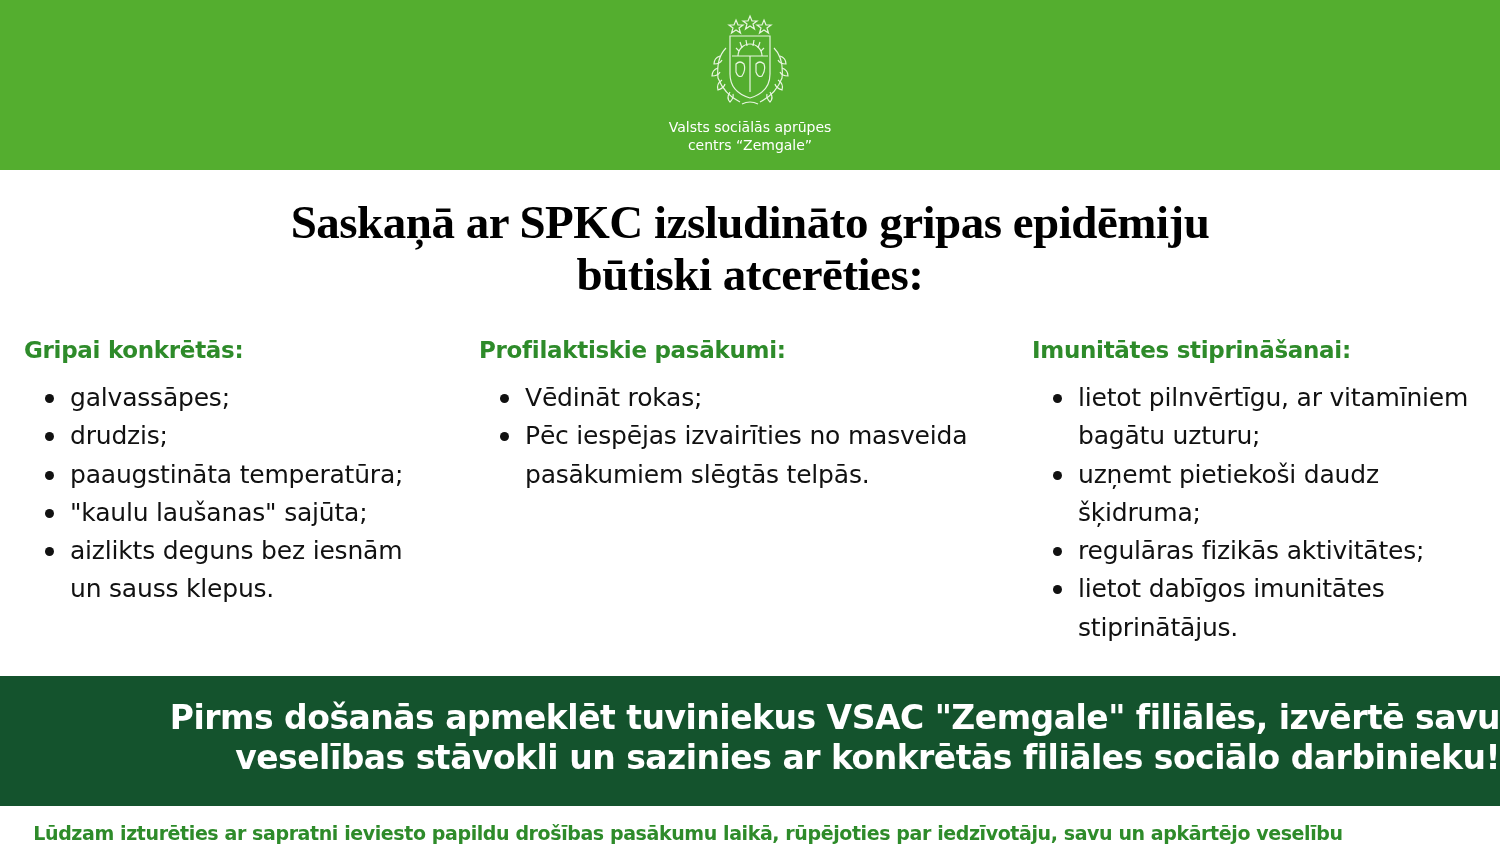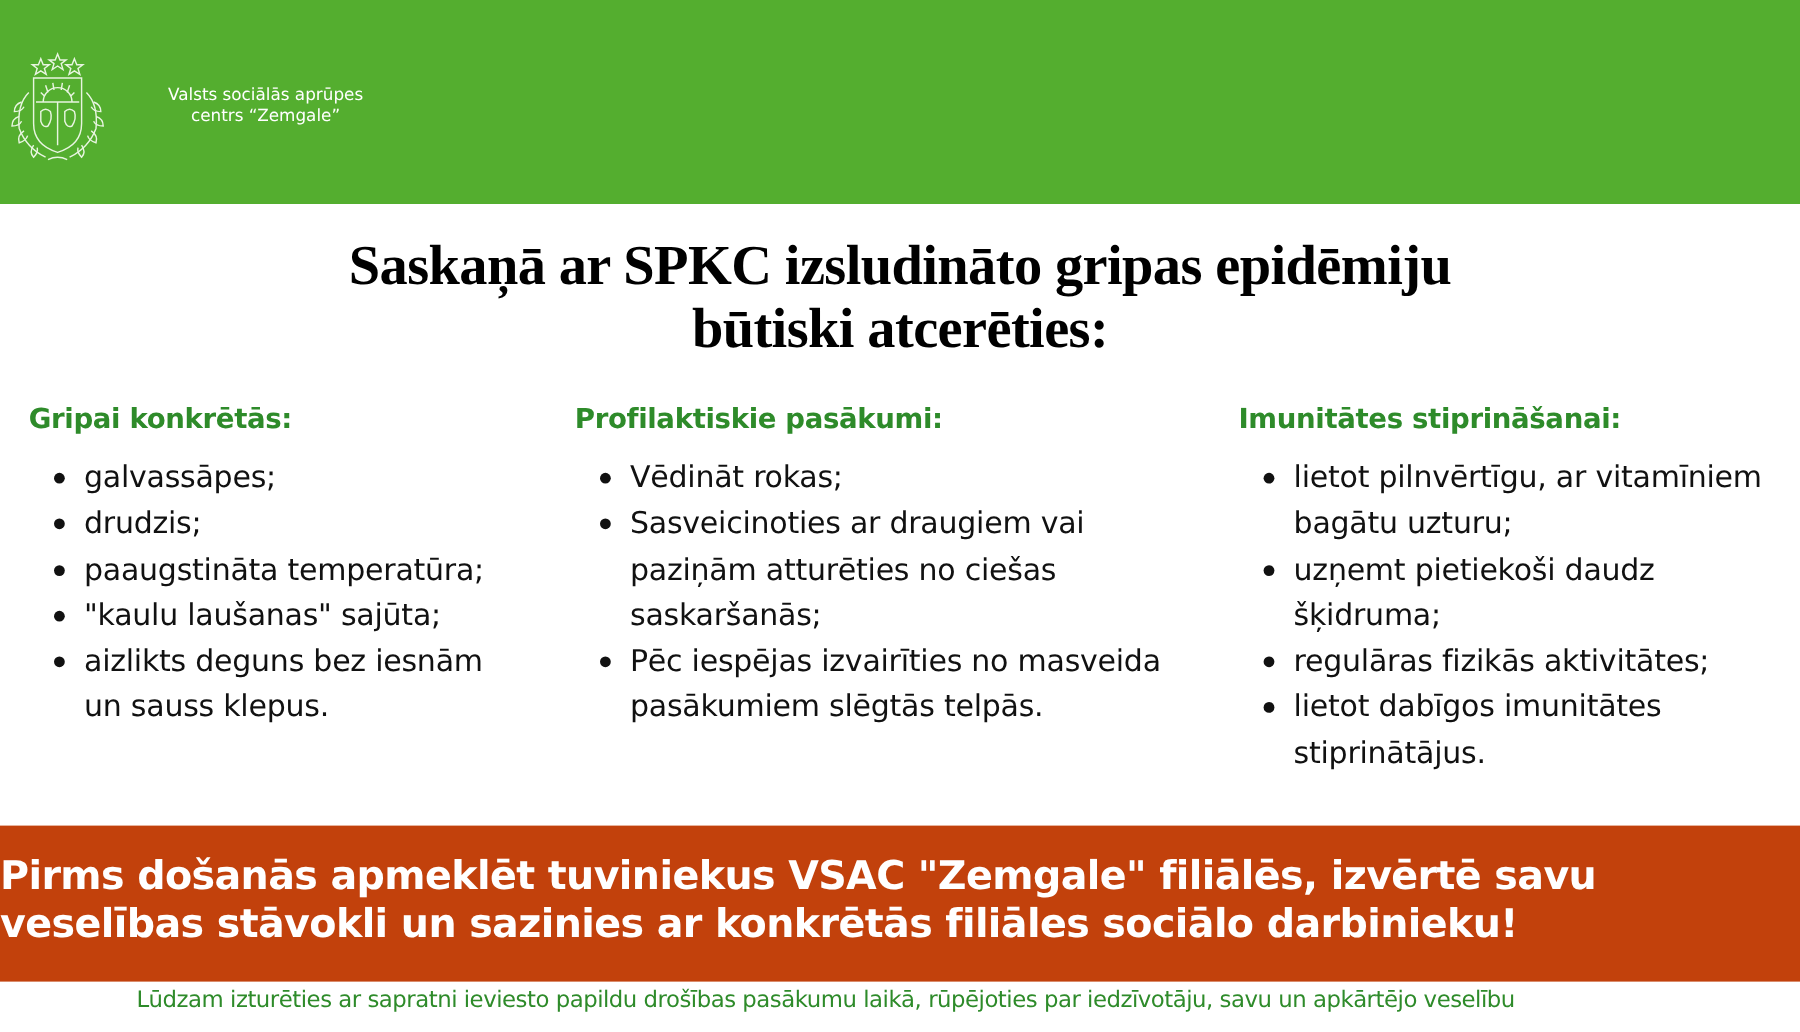--- a/index.html
+++ b/index.html
@@ -2,21 +2,21 @@
 <html><head>
 <meta charset="utf-8">
 <style>
   * { box-sizing: border-box; margin: 0; padding: 0; }
   html, body { width: 1500px; height: 860px; background: #ffffff; overflow: hidden; }
   body { font-family: "Liberation Sans", "DejaVu Sans", sans-serif; color: #111; position: relative; }
 
   .header {
     position: absolute; left: 0; top: 0; width: 1500px; height: 170px;
     background: #54ae2f;
-    display: flex; flex-direction: row; align-items: center; gap: 44px;
+    display: flex; flex-direction: column; align-items: center;
   }
   .crest { margin-top: 12px; width: 96px; height: 100px; }
   .org-name {
     margin-top: 6px; color: #ffffff; font-size: 14px; line-height: 18px;
     text-align: center; font-family: "DejaVu Sans", sans-serif;
   }
 
   .title {
     position: absolute; left: 0; top: 196px; width: 1500px;
     text-align: center; font-family: Liberation Serif, serif;
@@ -37,27 +37,27 @@
   .col li .bullet {
     position: absolute; left: 21px; top: 15px; width: 9px; height: 9px;
     border-radius: 50%; background: #111;
   }
   .col1 { left: 24px; width: 420px; }
   .col2 { left: 479px; width: 540px; }
   .col3 { left: 1032px; width: 468px; }
 
   .banner {
     position: absolute; left: 0; top: 676px; width: 1500px; height: 130px;
-    background: #c2410c; color: #ffffff; text-align: left;
+    background: #14532d; color: #ffffff; text-align: right;
     font-family: "DejaVu Sans", sans-serif; font-weight: bold;
-    font-size: 33px; line-height: 40px; padding-top: 22px; letter-spacing: -0.5px; margin-top: 12px;
+    font-size: 33px; line-height: 40px; padding-top: 22px; letter-spacing: -0.5px;
   }
   .footer-note {
     position: absolute; left: 0; top: 820px; width: 1376px; text-align: center;
-    color: #2e8b2a; font-family: "DejaVu Sans", sans-serif; font-weight: normal;
+    color: #2e8b2a; font-family: "DejaVu Sans", sans-serif; font-weight: bold;
     font-size: 19px; line-height: 26px; letter-spacing: -0.4px;
   }
 </style>
 </head>
 <body>
 
 <div class="header">
   <svg class="crest" viewBox="0 0 96 100" fill="none" stroke="#e8f5e0" stroke-width="1.2">
 
     <polygon points="34,8 36,13 41,13 37,16 38.5,21 34,18 29.5,21 31,16 27,13 32,13"></polygon>
@@ -99,21 +99,20 @@
     <li><span class="bullet"></span><span>paaugstināta temperatūra;</span></li>
     <li><span class="bullet"></span><span>"kaulu laušanas" sajūta;</span></li>
     <li style="width:400px"><span class="bullet"></span><span>aizlikts deguns bez iesnām un sauss klepus.</span></li>
   </ul>
 </div>
 
 <div class="col col2">
   <h3>Profilaktiskie pasākumi:</h3>
   <ul>
     <li><span class="bullet"></span><span>Vēdināt rokas;</span></li>
-    <li style="width:470px"><span class="bullet"></span><span>Sasveicinoties ar draugiem vai paziņām atturēties no ciešas saskaršanās;</span></li>
     <li><span class="bullet"></span><span>Pēc iespējas izvairīties no masveida pasākumiem slēgtās telpās.</span></li>
   </ul>
 </div>
 
 <div class="col col3">
   <h3>Imunitātes stiprināšanai:</h3>
   <ul>
     <li><span class="bullet"></span><span>lietot pilnvērtīgu, ar vitamīniem bagātu uzturu;</span></li>
     <li style="width:380px"><span class="bullet"></span><span>uzņemt pietiekoši daudz šķidruma;</span></li>
     <li><span class="bullet"></span><span>regulāras fizikās aktivitātes;</span></li>

